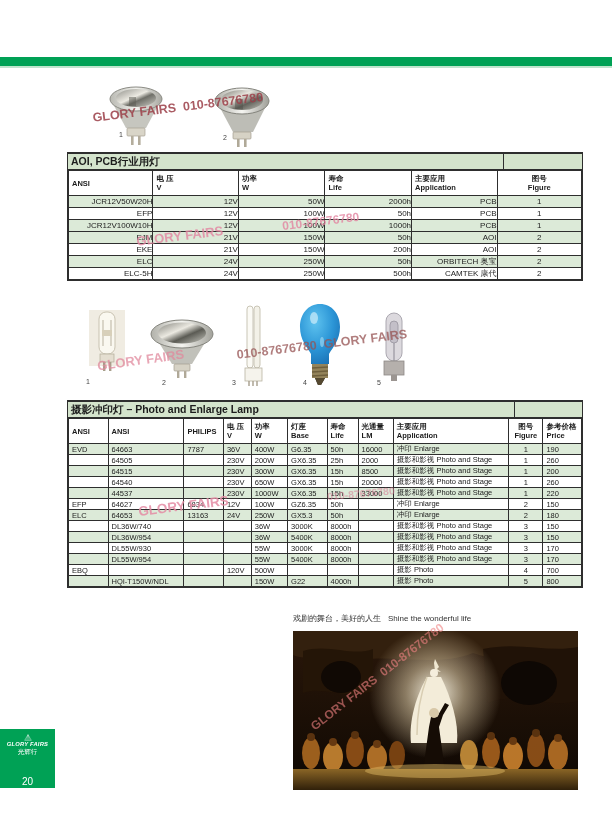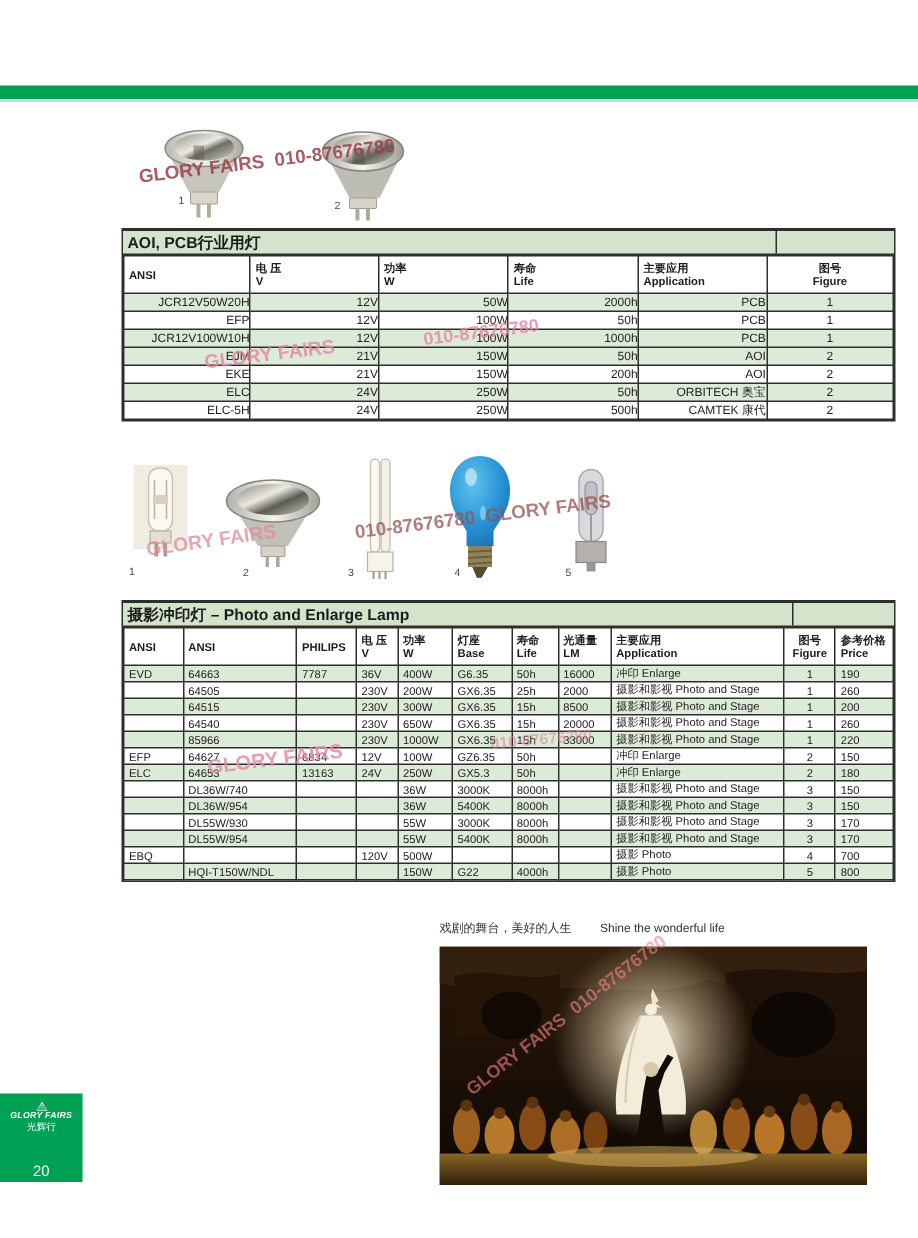--- a/index.html
+++ b/index.html
@@ -9,21 +9,21 @@
 
   
   .topbar{position:absolute;left:0;top:57px;width:612px;height:9px;background:#00a155;}
   .topbar-light{position:absolute;left:0;top:66px;width:612px;height:2px;background:#bfe4cd;}
 
   
   .fig{position:absolute;}
   .fig-label{position:absolute;font-size:7px;color:#444;}
 
   
-  .tbl-wrap{position:absolute;left:81px;width:516px;border:1px solid #2e2e2e;border-top-width:2px;box-sizing:border-box;background:#fff;}
+  .tbl-wrap{position:absolute;left:67px;width:516px;border:1px solid #2e2e2e;border-top-width:2px;box-sizing:border-box;background:#fff;}
   #table1-wrap{top:152px;}
   #table2-wrap{top:400px;}
   .tbl-title{display:flex;background:#d4e4cc;border-bottom:1px solid #2e2e2e;height:15px;align-items:center;}
   .tbl-title .t-main{flex:1;font-weight:bold;font-size:10.5px;padding-left:3px;white-space:nowrap;}
   .t-spacer{border-left:1px solid #2e2e2e;height:100%;box-sizing:border-box;}
   #table1-wrap .t-spacer{width:79px;}
   #table2-wrap .t-spacer{width:68px;}
 
   table{border-collapse:collapse;width:100%;table-layout:fixed;}
   th,td{border:1px solid #2e2e2e;overflow:hidden;white-space:nowrap;padding:0 0 0 3px;box-sizing:border-box;}
@@ -31,21 +31,21 @@
   th .h1,th .h2{font-size:7.5px;line-height:9px;}
   #table1-wrap td{height:12px;font-size:8px;text-align:right;}
   #table2-wrap td{height:11px;font-size:7.5px;}
   tbody tr.shade td{background:#dcead8;}
   tbody tr td{background:#ffffff;color:#222;}
   #table1-wrap th:nth-child(6),#table1-wrap td:nth-child(6){text-align:center;padding-left:0;}
   #table2-wrap th:nth-child(10),#table2-wrap td:nth-child(10){text-align:center;padding-left:0;}
 
   
   .caption{position:absolute;left:293px;top:613px;font-size:8px;color:#333;white-space:nowrap;}
-  .caption .en{margin-left:19px;}
+  .caption .en{margin-left:7px;}
   .photo{position:absolute;left:293px;top:631px;width:285px;height:159px;}
 
   
   .footer-block{position:absolute;left:0;top:729px;width:55px;height:59px;background:#00a155;
                 display:flex;flex-direction:column;align-items:center;color:#fff;}
   .footer-brand{font-size:5.8px;font-weight:bold;font-style:italic;letter-spacing:.2px;line-height:7px;}
   .footer-cn{font-size:6.5px;line-height:8px;}
   .footer-page{font-size:10px;line-height:13px;margin-top:19px;}
 
   
@@ -404,21 +404,21 @@
             <td>650W</td>
             <td>GX6.35</td>
             <td>15h</td>
             <td>20000</td>
             <td>摄影和影视 Photo and Stage</td>
             <td>1</td>
             <td>260</td>
           </tr>
           <tr class="shade">
             <td></td>
-            <td>85966</td>
+            <td>44537</td>
             <td></td>
             <td>230V</td>
             <td>1000W</td>
             <td>GX6.35</td>
             <td>15h</td>
             <td>33000</td>
             <td>摄影和影视 Photo and Stage</td>
             <td>1</td>
             <td>220</td>
           </tr>

